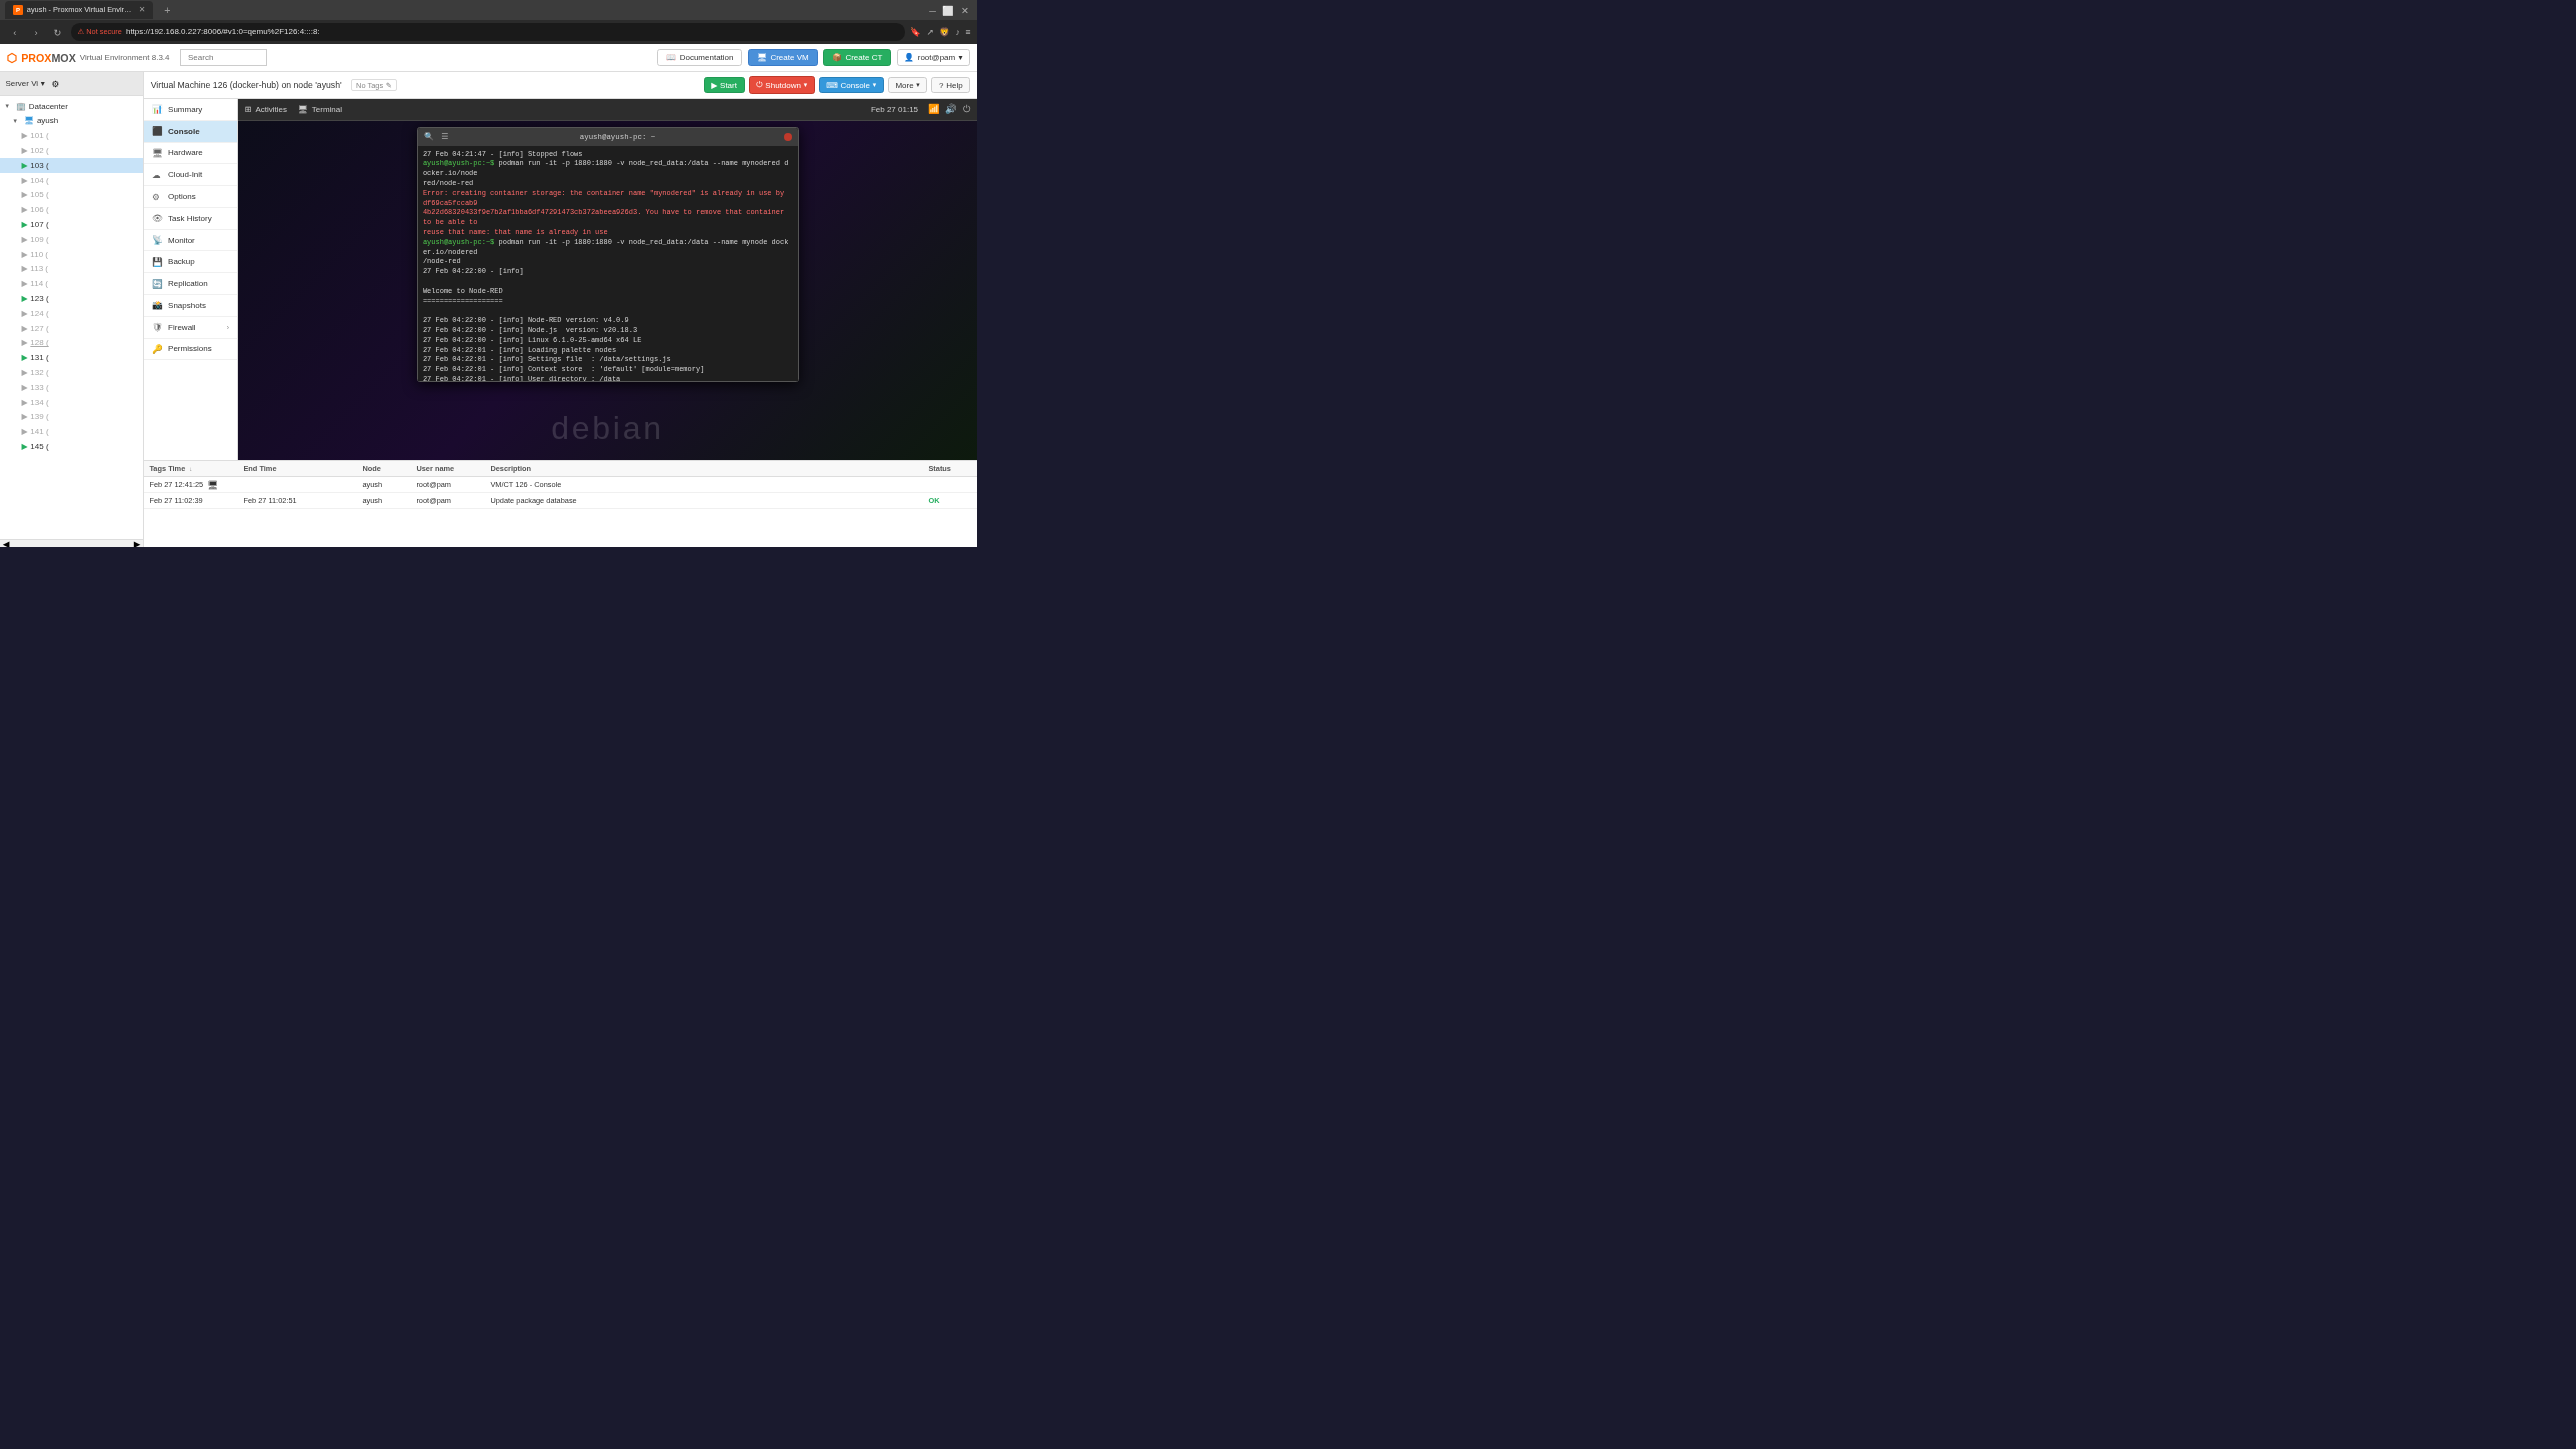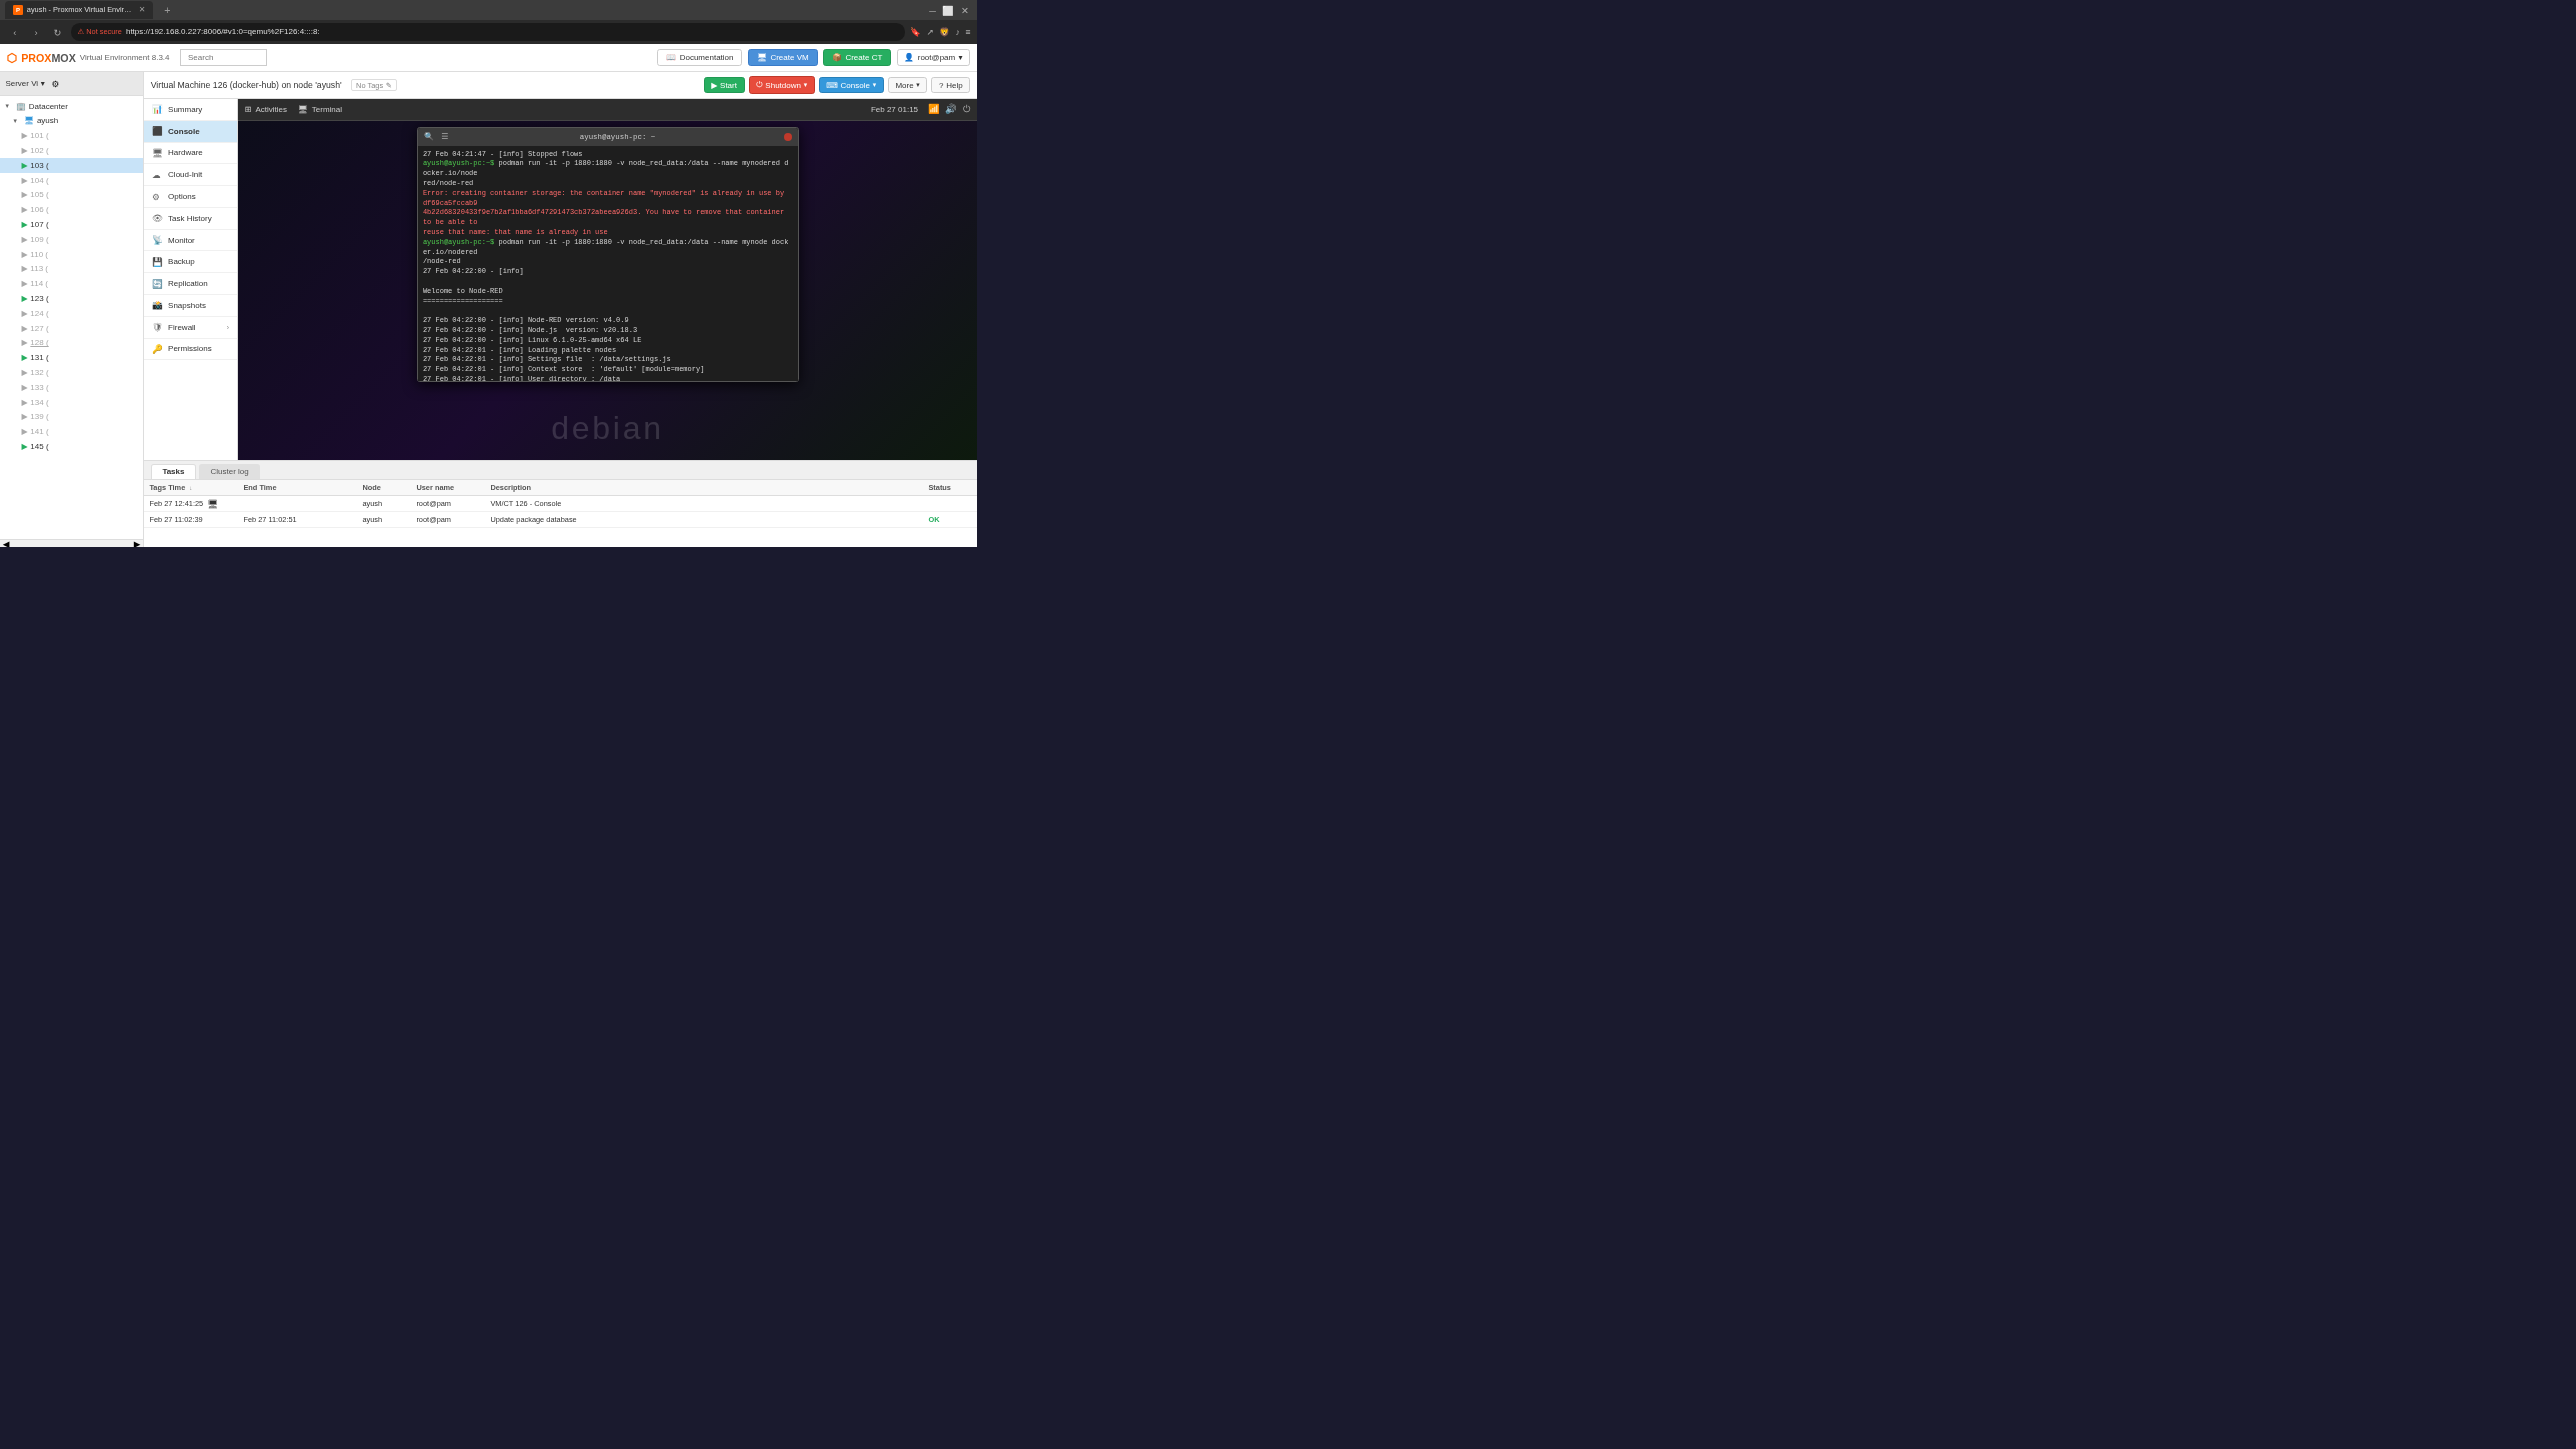--- a/index.html
+++ b/index.html
@@ -864,24 +864,20 @@
                 <div class="terminal-line t-white">27 Feb 04:22:01 - [info] Context store  : 'default' [module=memory]</div>
                 <div class="terminal-line t-white">27 Feb 04:22:01 - [info] User directory : /data</div>
 
               </div>
             </div>
           </div>
         </div>
       </div>
 
       <div class="bottom-panel">
-        <div class="bottom-tabs">
-          <div class="bottom-tab active">Tasks</div>
-          <div class="bottom-tab">Cluster log</div>
-        </div>
         <div class="bottom-table">
           <div class="table-header">
             <div class="col-start">
               <span>Tags Time</span>
               <span class="sort-icon">↓</span>
             </div>
             <div class="col-end">
               <span>End Time</span>
             </div>
             <div class="col-node">

